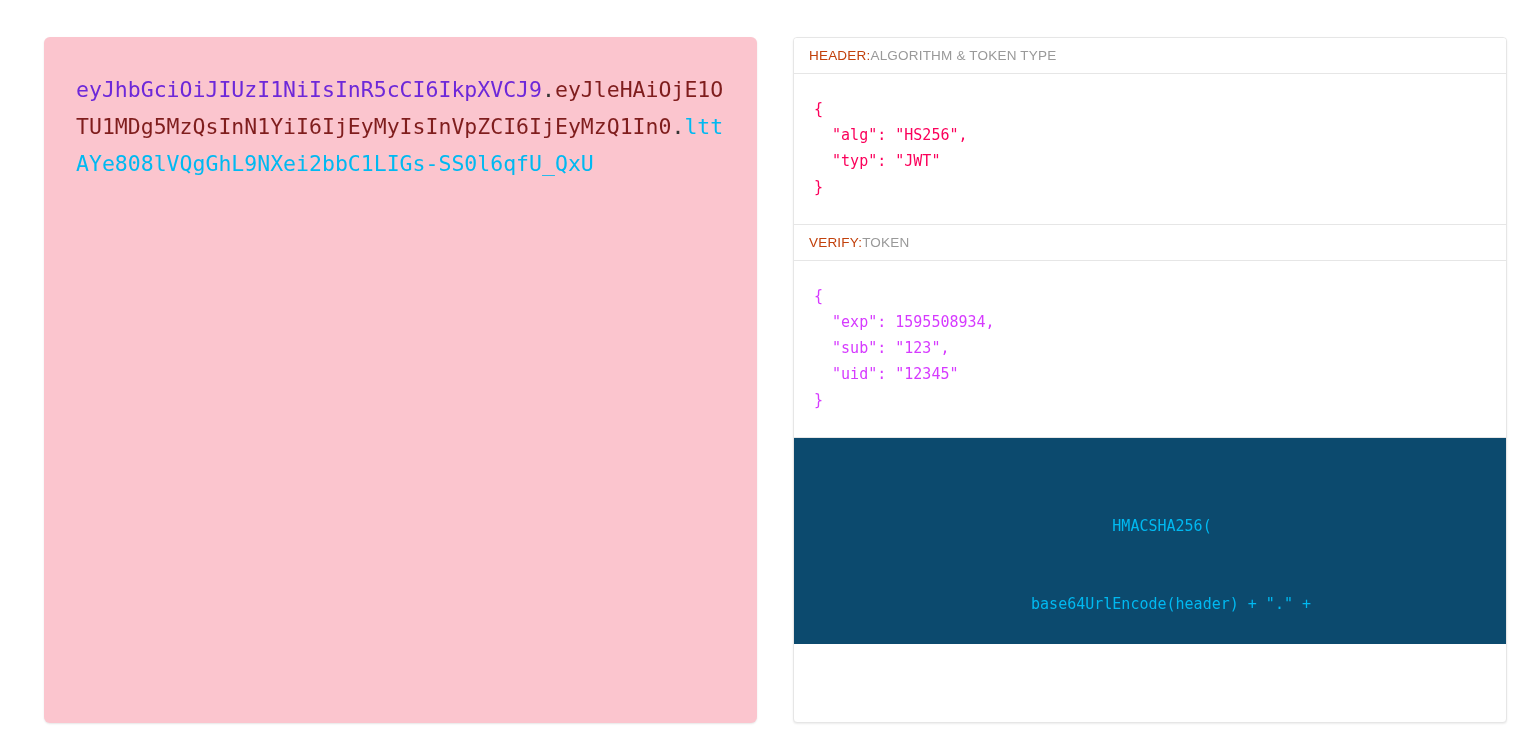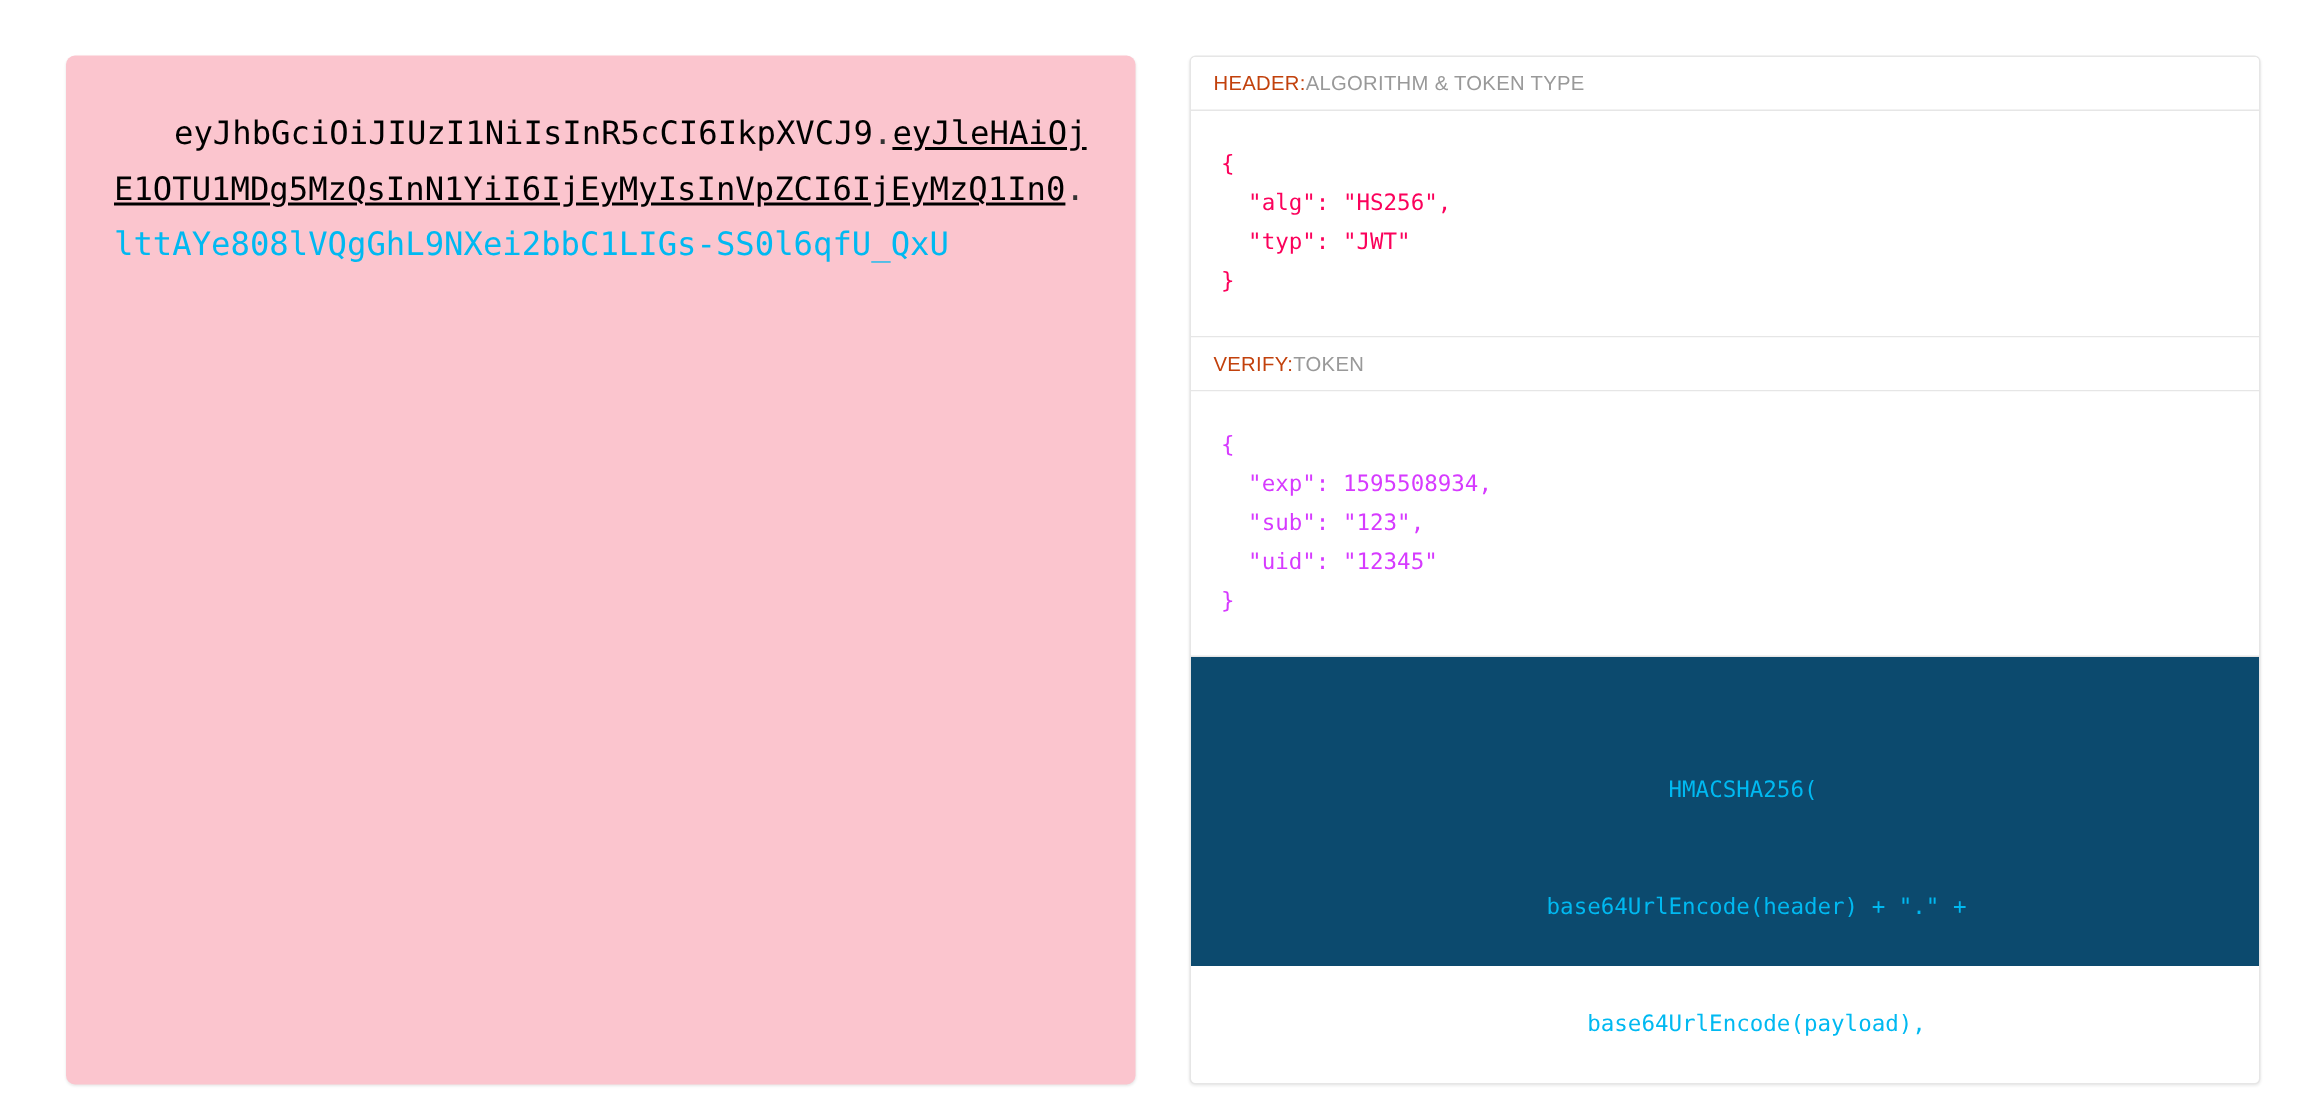--- a/index.html
+++ b/index.html
@@ -36,22 +36,22 @@
 
   .token-text {
     font-family: "DejaVu Sans Mono", "Liberation Mono", monospace;
     font-size: 21.5px;
     line-height: 37px;
     letter-spacing: 0px;
     word-break: break-all;
     white-space: pre-wrap;
     margin: 0;
   }
-  .seg-header    { color: #000000; margin-left: 40px; }
-  .seg-payload   { color: #000000; text-decoration: underline; }
+  .seg-header    { color: #6d28d9; }
+  .seg-payload   { color: #7f1d1d; }
   .seg-signature { color: #00b9f1; }
   .seg-dot       { color: #333333; }
 
   
   .decoded-panel {
     position: absolute;
     left: 793px;
     top: 37px;
     width: 714px;
     height: 686px;
@@ -129,19 +129,18 @@
     <div class="section-label"><span class="label-strong">VERIFY:</span><span class="label-muted">TOKEN</span></div>
     <div class="code-area payload-body">{
   "exp": 1595508934,
   "sub": "123",
   "uid": "12345"
 }</div>
 
     <div class="code-area signature-body">
       <div class="sig-line">HMACSHA256(</div>
       <div class="sig-line">  base64UrlEncode(header) + "." +</div>
-      <div class="sig-line">  base64UrlEncode(payload),</div>
       
       
     </div>
 
   </div>
 </div>
 
 </body></html>

